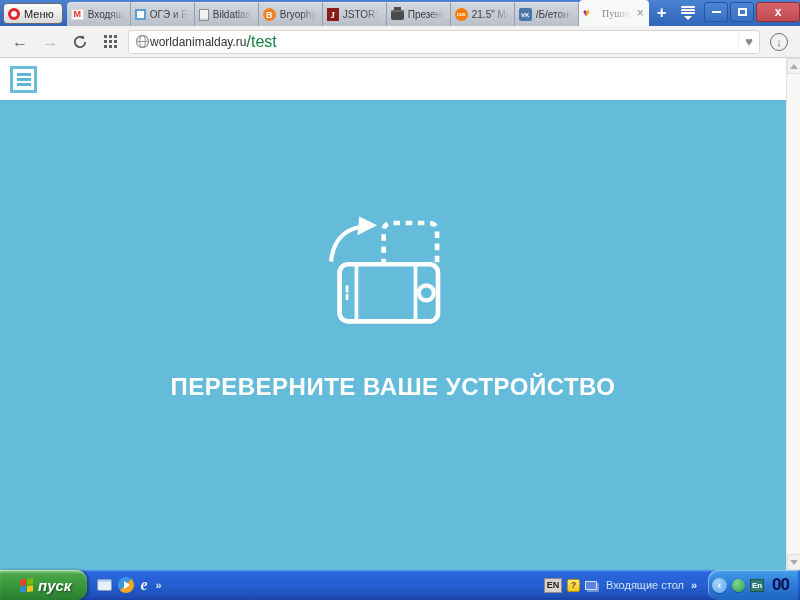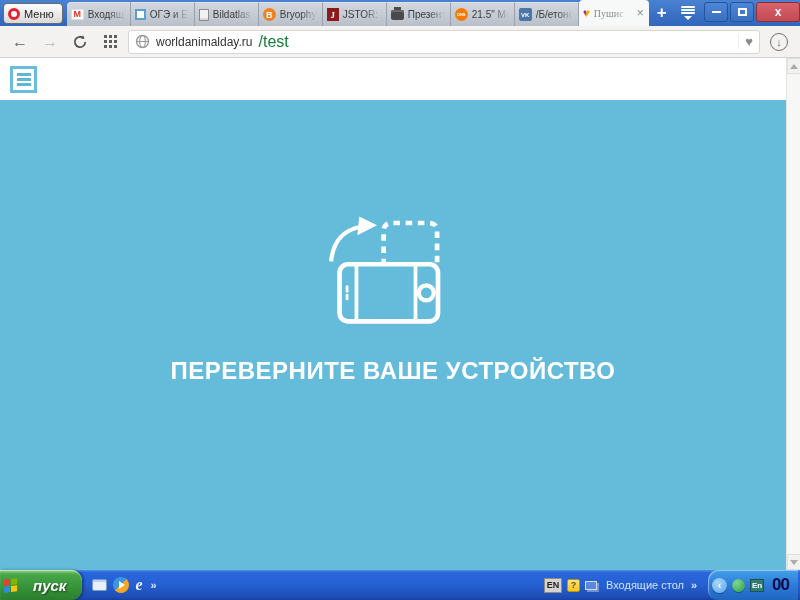--- a/index.html
+++ b/index.html
@@ -1,17 +1,17 @@
 <!DOCTYPE html>
 <html><head>
 <meta charset="utf-8">
 <style>
   * { margin:0; padding:0; box-sizing:border-box; }
   html,body { width:800px; height:600px; overflow:hidden; font-family:"Liberation Sans", sans-serif; }
-  .screen { width:800px; height:600px; display:flex; flex-direction:column; background:#fff; }
+  .screen { width:800px; height:600px; display:flex; flex-direction:column; background:#fff;text-align:right; }
 
   
   .titlebar { height:26px; background:linear-gradient(180deg,#4a82d2 0%,#3a70c4 60%,#3167ba 100%); display:flex; align-items:flex-end; flex:0 0 26px; }
   .menu-btn { margin:3px 4px 2px 3px; height:21px; padding:0 8px 0 4px; background:linear-gradient(180deg,#fdfdfd,#d9d9d9); border:1px solid #6b6b6b; border-radius:4px; display:flex; align-items:center; gap:4px; font-size:11px; color:#222; }
   .opera-o { width:12px; height:12px; border:3px solid #e6232d; border-radius:50%; background:#fff; }
   .tabs { display:flex; align-items:flex-end; height:26px; }
   .tab { width:64px; height:24px; background:linear-gradient(180deg,#d2d7de,#b9c0ca); border-right:1px solid #98a0ac; border-top:1px solid #dfe3e8; display:flex; align-items:center; gap:4px; padding:0 4px; cursor:default; }
   .tab.first { border-radius:4px 0 0 0; }
   .tab.active { width:70px; height:26px; background:#f7f8f8; border:none; border-radius:4px 4px 0 0; }
   .tlabel { font-size:10px; color:#3c3c3c; white-space:nowrap; overflow:hidden; flex:1;
@@ -37,46 +37,46 @@
   .wc { height:20px; display:flex; align-items:center; justify-content:center; border:1px solid #27539b; border-radius:3px; margin-left:2px; background:linear-gradient(180deg,#4c86d8,#3a6fc0); }
   .wc.min,.wc.max { width:24px; }
   .wc.close { width:44px; background:linear-gradient(180deg,#d9636c,#c24a52); border-color:#8e2f36; color:#fff; font-weight:bold; font-size:12px; }
   .wc.min i { width:9px; height:2px; background:#fff; }
   .wc.max i { width:9px; height:8px; border:2px solid #fff; }
 
   
   .toolbar { height:32px; background:#f3f2f1; border-bottom:1px solid #d4d2d0; display:flex; align-items:center; padding:0 8px; gap:6px; flex:0 0 32px; }
   .nav-ic { width:24px; height:24px; display:flex; align-items:center; justify-content:center; font-size:16px; color:#5f5f5f; font-weight:bold; }
   .nav-ic.disabled { color:#bdbdbd; }
-  .addr { flex:1; height:24px; background:#fff; border:1px solid #d8d6d4; border-radius:3px; display:flex; align-items:center; padding:0 6px; gap:6px; }
+  .addr { flex:1; height:24px; background:#fff; border:1px solid #d8d6d4; border-radius:3px; display:flex; align-items:center; padding:0 6px; }
   .addr .domain { font-size:12px; color:#333; }
   .addr .path { font-size:16px; color:#15803d; }
   .addr .heart { margin-left:auto; color:#8a8a8a; font-size:13px; padding-left:6px; border-left:1px solid #eee; }
   .dl-btn { width:26px; height:24px; display:flex; align-items:center; justify-content:center; }
   .dl-circle { width:18px; height:18px; border:1.5px solid #6f6f6f; border-radius:50%; color:#6f6f6f; font-size:11px; display:flex; align-items:center; justify-content:center; }
 
   
   .viewport { flex:1; display:flex; min-height:0; }
   .page { flex:1; display:flex; flex-direction:column; background:#fff; }
   .page-header { height:42px; background:#fff; display:flex; align-items:center; padding-left:10px; }
   .hamburger { width:27px; height:27px; border:3px solid #6cbcdb; display:flex; flex-direction:column; align-items:center; justify-content:center; gap:2px; background:#fff; }
   .hamburger i { width:14px; height:3px; background:#5fb6d8; }
   .page-content { flex:1; display:flex; flex-direction:column; align-items:center; }
   .rotate-svg { margin-top:103px; }
-  .page-heading { margin-top:24px; color:#fff; font-size:24px; font-weight:bold; letter-spacing:0.5px; }
+  .page-heading { margin-top:40px; color:#fff; font-size:24px; font-weight:bold; letter-spacing:0.5px; }
 
   
   .scrollbar { width:14px; background:#f7f7f5; border-left:1px solid #e4e4e2; display:flex; flex-direction:column; justify-content:space-between; align-items:center; }
   .sb-btn { width:14px; height:16px; background:#f1f1ef; border:1px solid #e0e0de; display:flex; align-items:center; justify-content:center; }
   .tri-up { width:0; height:0; border-left:4px solid transparent; border-right:4px solid transparent; border-bottom:5px solid #ababa9; }
   .tri-down { width:0; height:0; border-left:4px solid transparent; border-right:4px solid transparent; border-top:5px solid #ababa9; }
 
   
   .taskbar { height:30px; flex:0 0 30px; background:linear-gradient(180deg,#5295e9 0%,#2a66dd 8%,#2560d2 50%,#1d4db4 90%,#1941a5 100%); display:flex; align-items:center; }
-  .start-btn { height:30px; padding:0 16px 0 4px; border-radius:0 11px 11px 0; background:linear-gradient(180deg,#8fd483 0%,#48a548 15%,#37953a 55%,#2a7e2e 100%); box-shadow:inset 0 1px 1px rgba(255,255,255,.5), 2px 0 3px rgba(0,0,0,.35); display:flex; align-items:center; gap:16px; color:#fff; font-style:italic; font-weight:bold; font-size:15px; text-shadow:1px 1px 2px rgba(0,0,0,.5); }
+  .start-btn { height:30px; padding:0 16px 0 20px; border-radius:0 11px 11px 0; background:linear-gradient(180deg,#8fd483 0%,#48a548 15%,#37953a 55%,#2a7e2e 100%); box-shadow:inset 0 1px 1px rgba(255,255,255,.5), 2px 0 3px rgba(0,0,0,.35); display:flex; align-items:center; gap:5px; color:#fff; font-style:italic; font-weight:bold; font-size:15px; text-shadow:1px 1px 2px rgba(0,0,0,.5); }
   .flag { display:grid; grid-template-columns:6px 6px; grid-template-rows:6px 6px; gap:1px; transform:skewY(-6deg); }
   .flag i:nth-child(1){background:#e8402c;} .flag i:nth-child(2){background:#7db700;}
   .flag i:nth-child(3){background:#2f8cd8;} .flag i:nth-child(4){background:#ffc20e;}
   .quick { display:flex; align-items:center; gap:6px; padding:0 6px 0 10px; }
   .ql-desktop { width:15px; height:12px; background:#e8f1fb; border:1px solid #7a9cc8; border-radius:2px; box-shadow:inset 0 2px 0 #bcd4ef; }
   .ql-wmp { width:16px; height:16px; border-radius:50%; background:linear-gradient(135deg,#3b95e0 50%,#f5a623 50%); display:flex; align-items:center; justify-content:center; }
   .ql-wmp i { width:0; height:0; border-left:6px solid #fff; border-top:4px solid transparent; border-bottom:4px solid transparent; margin-left:2px; }
   .ql-ie { color:#cfe6ff; font-size:16px; font-weight:bold; font-family:"Liberation Serif",serif; font-style:italic; text-shadow:0 0 2px #1a4fbf; color:#eaf4ff; }
   .chev { color:#dce9fc; font-size:11px; font-weight:bold; padding:0 2px; }
   .task-buttons { display:flex; align-items:center; gap:3px; padding-left:4px; }

